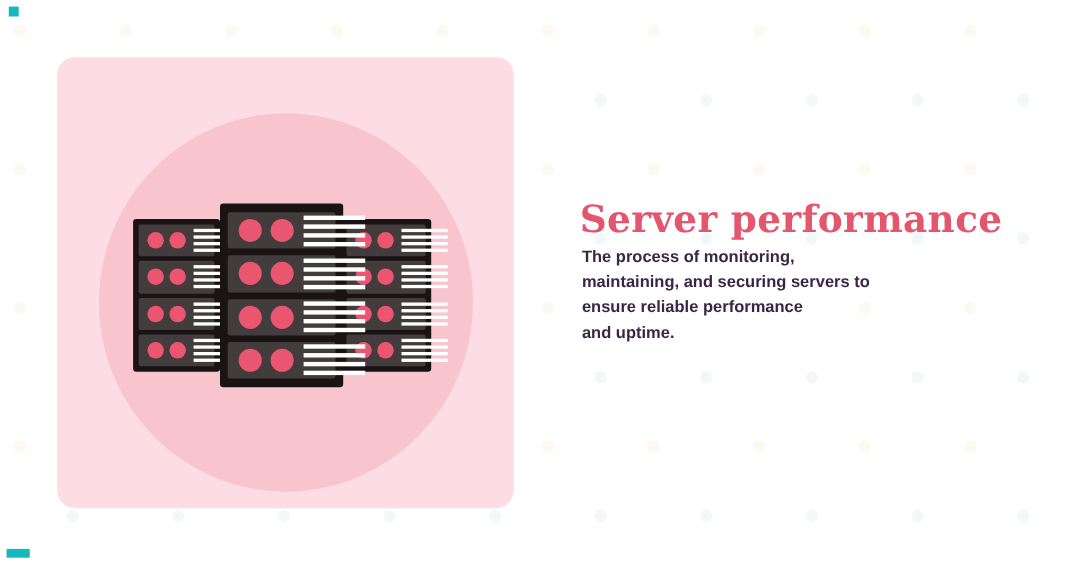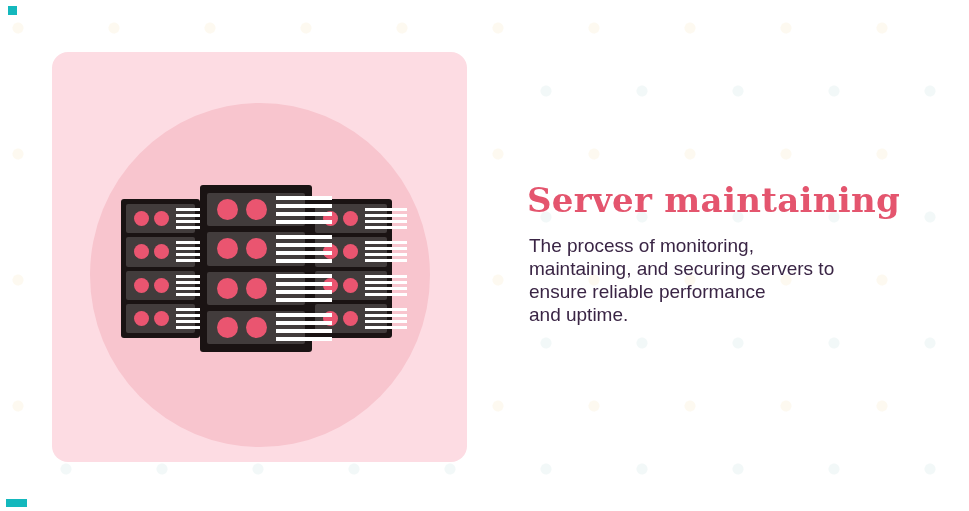--- a/index.html
+++ b/index.html
@@ -57,23 +57,24 @@
   .rack-mid .stripe { width:56px; height:4px; }
 
   
   .title {
     position:absolute; left:527px; top:180px; width:410px;
     font-family:"DejaVu Serif", serif; font-weight:700;
     font-size:34px; line-height:40px; letter-spacing:0.3px;
     color:var(--accent);
   }
   .desc {
-    position:absolute; left:529px; top:234px; width:380px;
-    font-size:19px; line-height:23px; color:var(--body);
+    position:absolute; left:529px; top:222px; width:380px;
+    font-size:15px; line-height:23px; color:var(--body);
     white-space:pre-line;
+    font-weight:bold;
   }
 
   
   .teal-top    { position:absolute; left:8px; top:6px;  width:9px;  height:9px; background:var(--teal); }
   .teal-bottom { position:absolute; left:6px; top:499px; width:21px; height:8px; background:var(--teal); }
 </style>
 </head>
 <body>
 
 <div class="dots"></div>
@@ -227,20 +228,20 @@
       </div>
       <div class="stripes">
         <span class="stripe"></span>
         <span class="stripe"></span>
         <span class="stripe"></span>
         <span class="stripe"></span>
       </div>
     </div>
   </div>
 
-<h1 class="title" style="margin:0;">Server maintaining</h1>
+<h1 class="title" style="margin:0;">Server performance</h1>
 <p class="desc" style="margin:0;">The process of monitoring,
 maintaining, and securing servers to
 ensure reliable performance
 and uptime.</p>
 
 <div class="teal-top"></div>
 <div class="teal-bottom"></div>
 
 </body></html>

